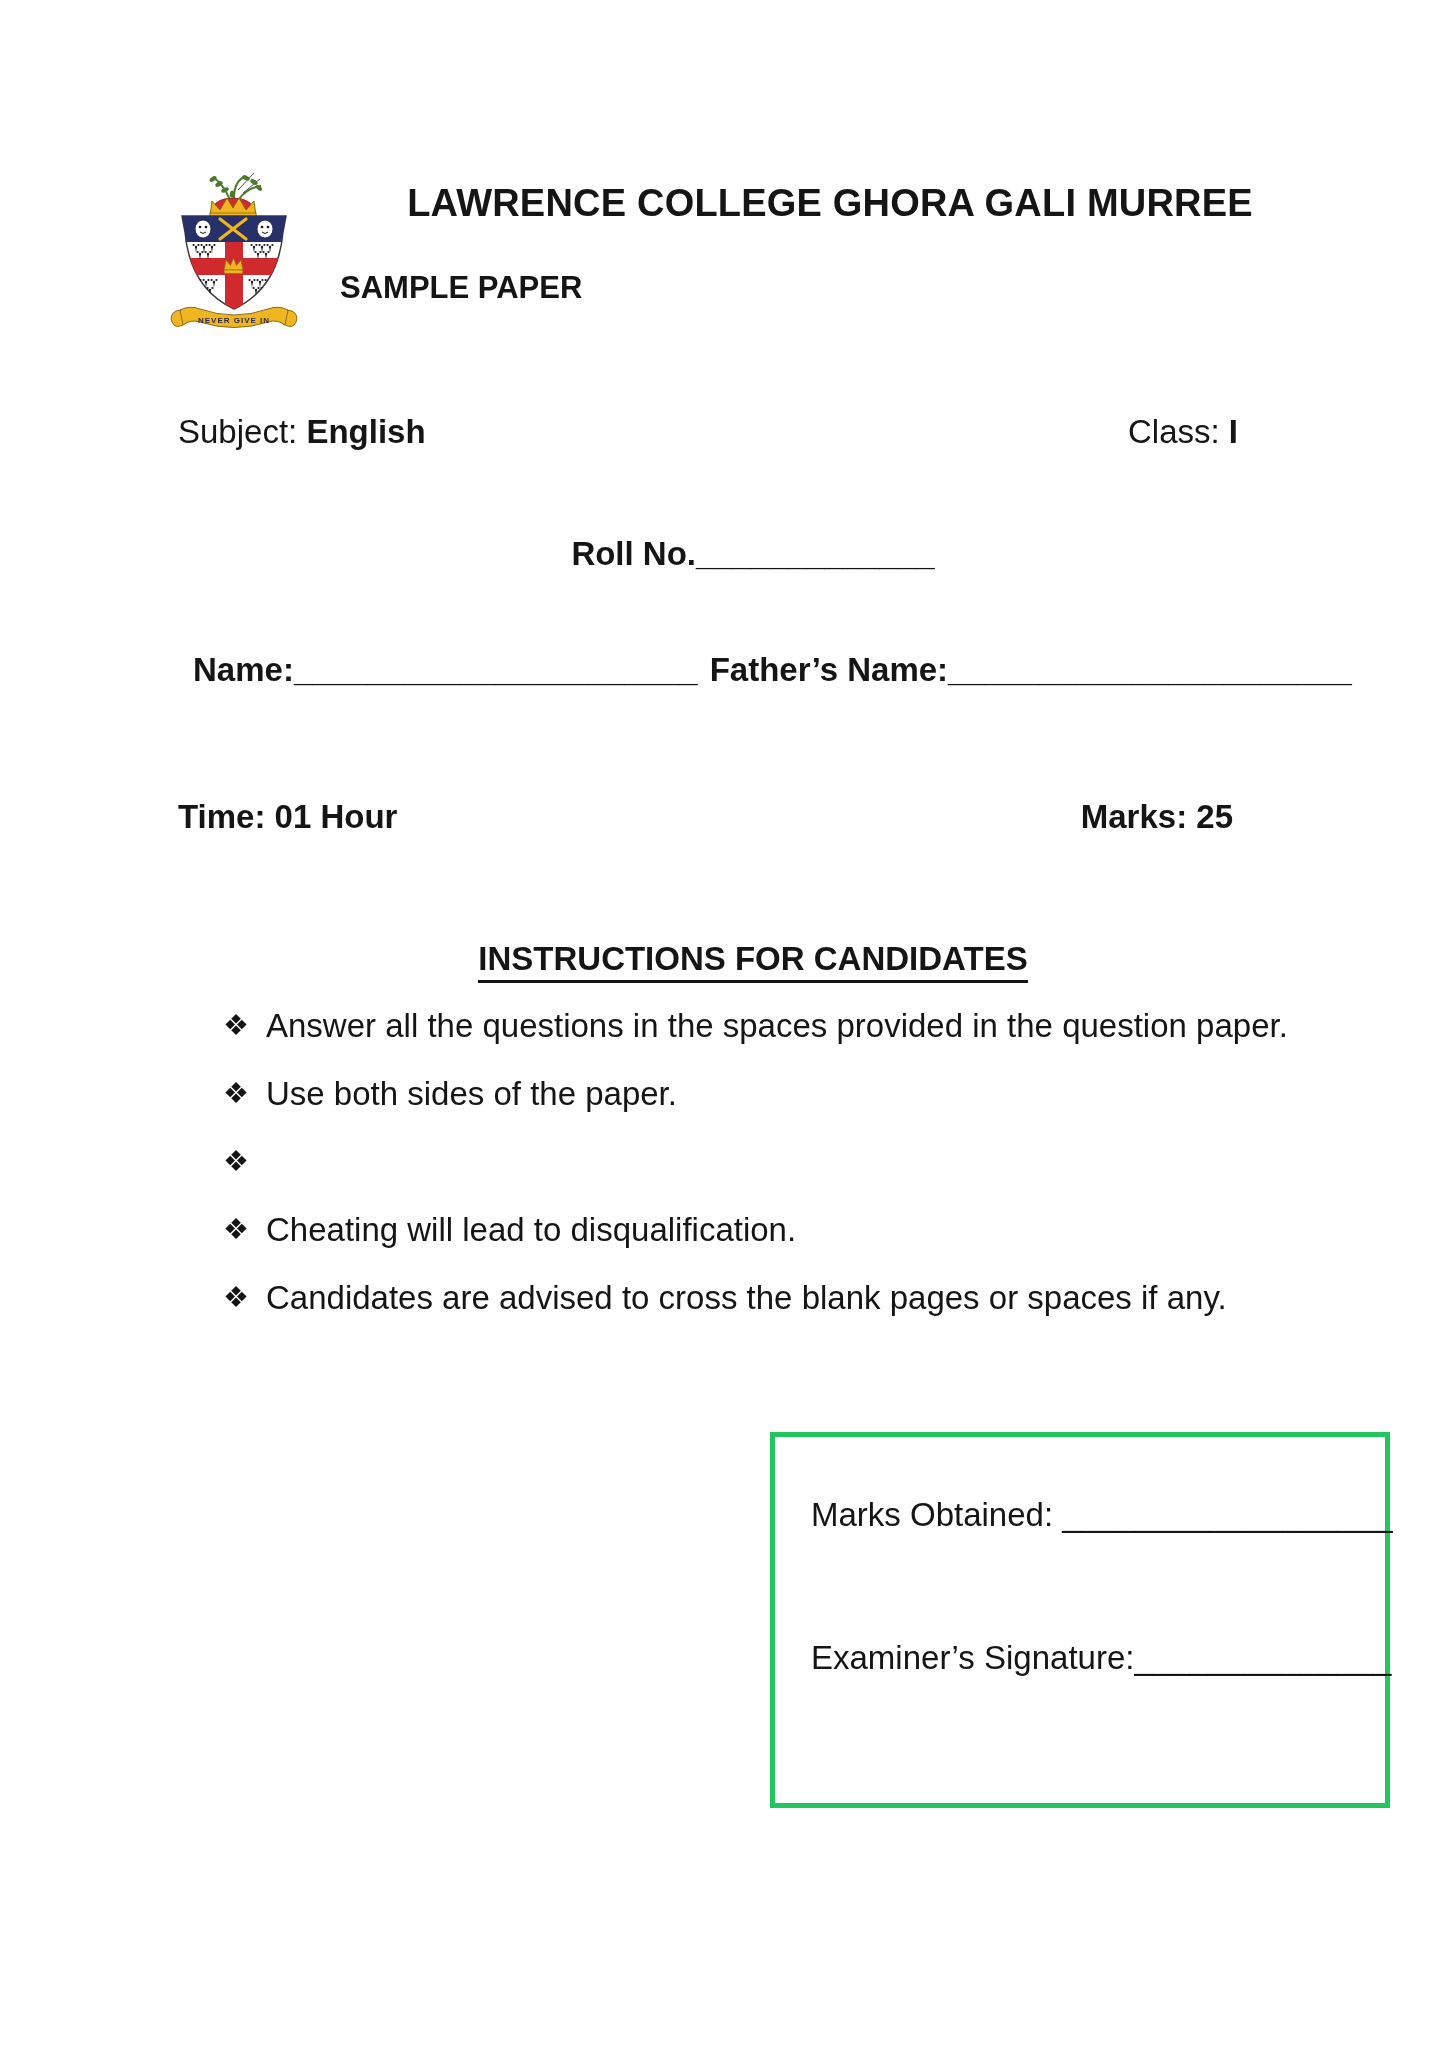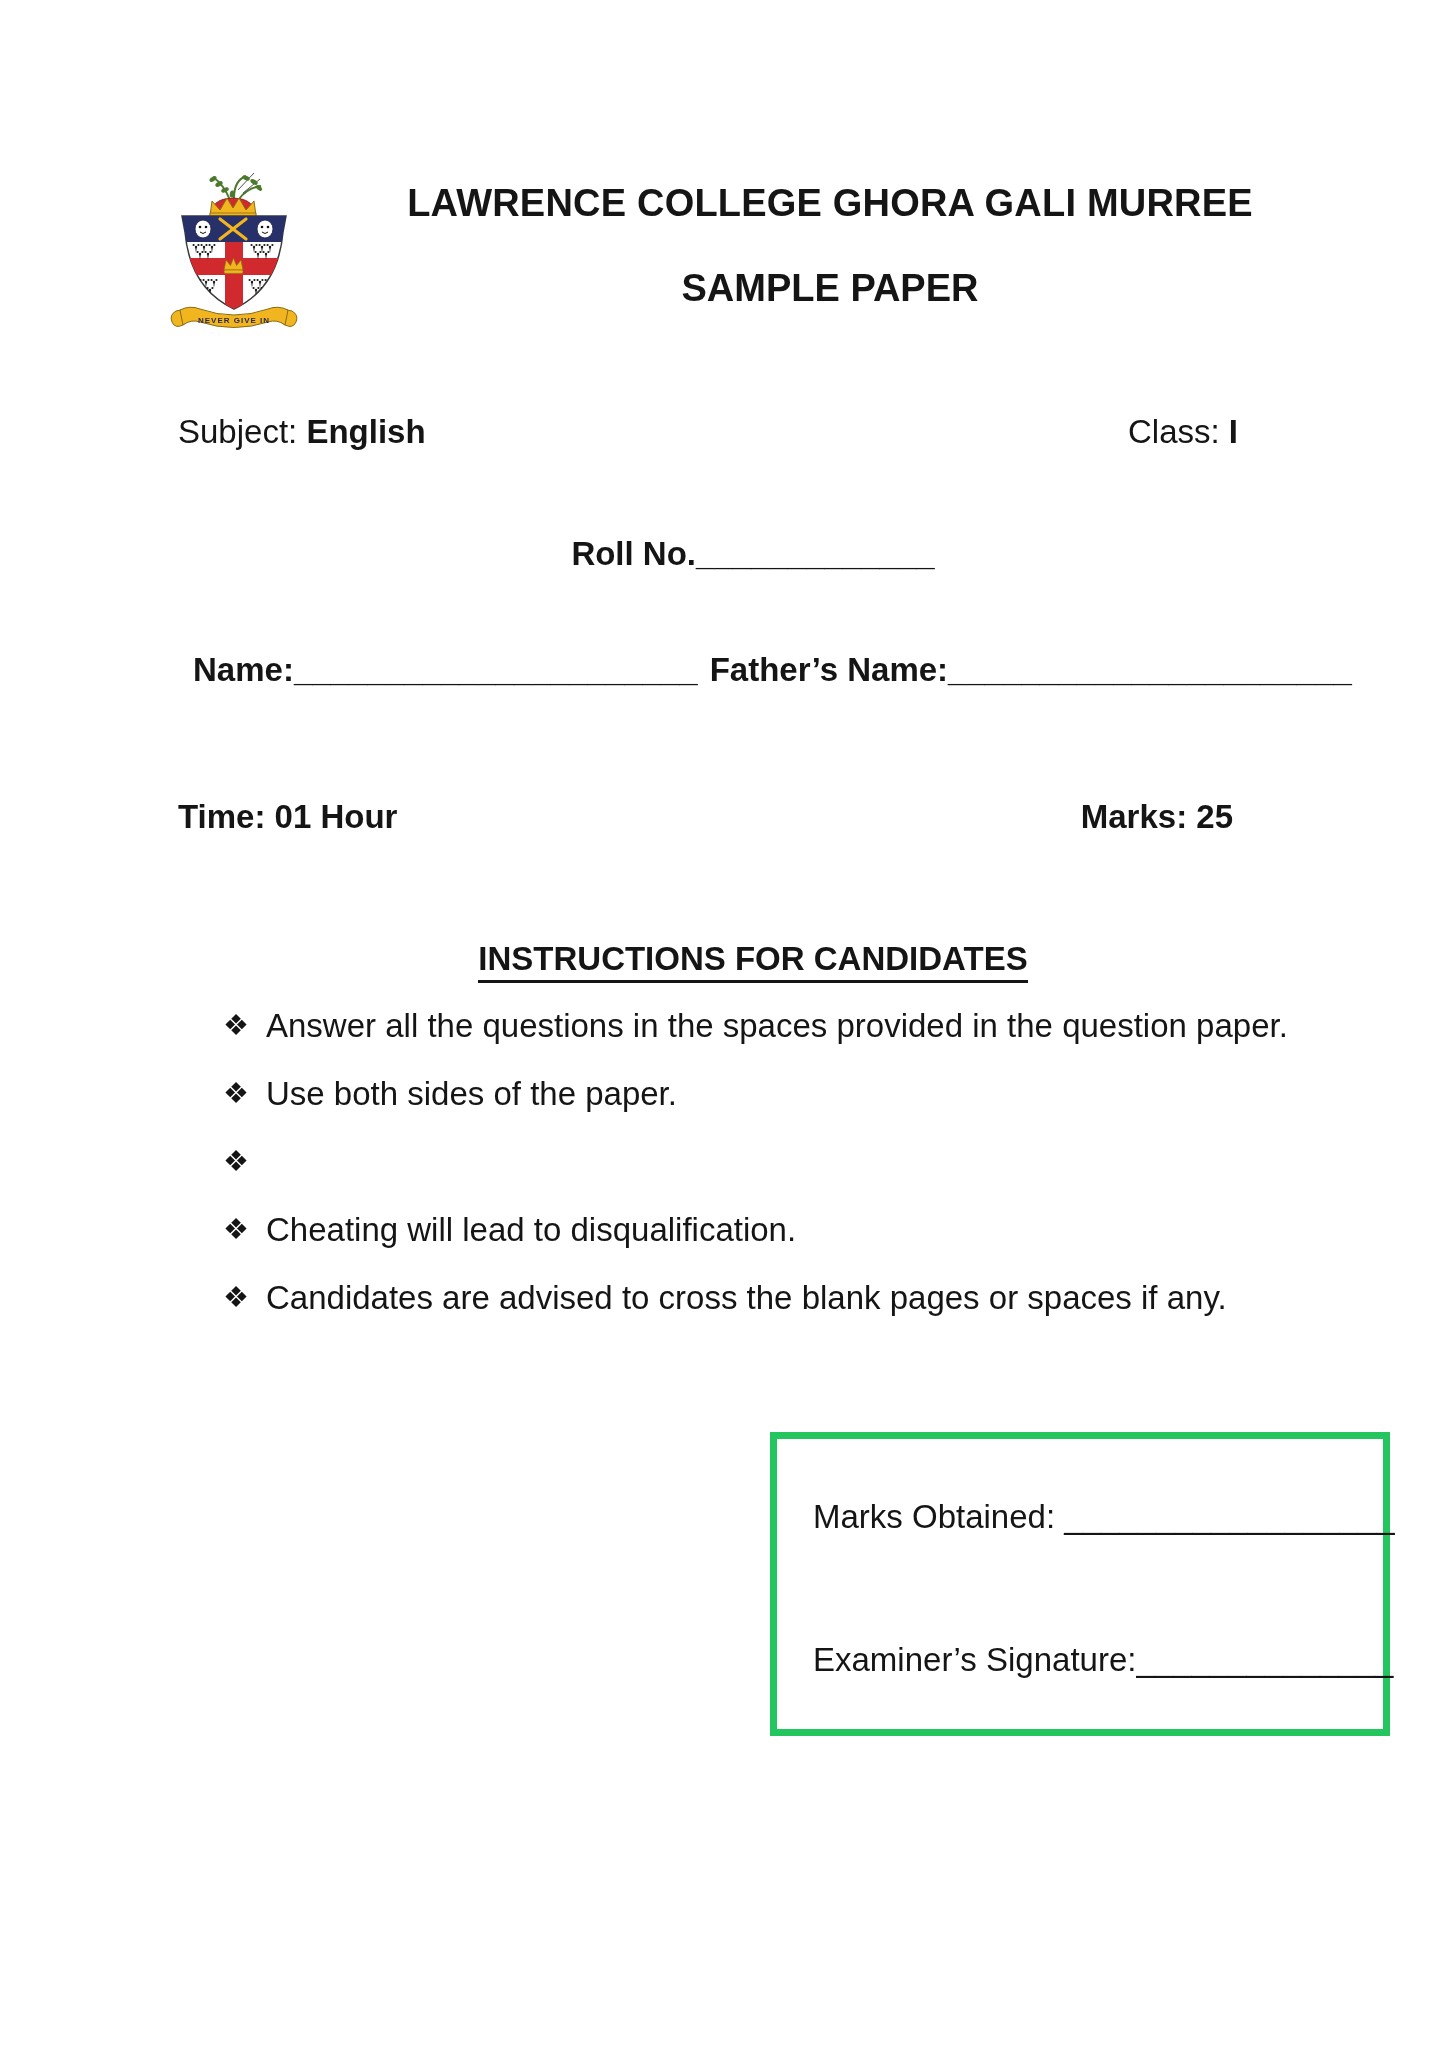--- a/index.html
+++ b/index.html
@@ -18,39 +18,39 @@
   }
   .page{position:relative;width:1448px;height:2048px;background:#ffffff;overflow:hidden;}
   .abs{position:absolute;}
   .bold{font-weight:700;}
 
   #crest{left:166px;top:170px;width:136px;height:174px;}
   #crest svg{width:100%;height:100%;display:block;}
 
   #title1{left:340px;top:181px;width:980px;text-align:center;
           font-size:38px;font-weight:700;line-height:44px;letter-spacing:0.2px;}
-  #title2{left:340px;top:266px;width:980px;text-align:center;
-          font-size:38px;font-weight:700;line-height:44px;}
+  #title2{left:340px;top:266px;width:980px;text-align:left;
+          font-size:31px;font-weight:700;line-height:44px;}
 
   .bodytext{font-size:33px;line-height:40px;}
 
   #subject-row{left:178px;top:412px;width:1060px;display:flex;justify-content:space-between;}
   #roll-row{left:178px;top:498px;width:1150px;text-align:center;font-weight:700;margin-top:36px;}
   #name-row{left:178px;top:650px;font-weight:700;white-space:nowrap;margin-left:15px;}
   #name-row .father-label{margin-left:12px;}
   #time-row{left:178px;top:797px;width:1055px;display:flex;justify-content:space-between;font-weight:700;}
 
   #instr-title-wrap{left:178px;top:939px;width:1150px;text-align:center;}
   #instr-title-wrap span{font-weight:700;border-bottom:3px solid var(--ink);padding-bottom:3px;}
 
   #instr-list{left:223px;top:1006px;width:1130px;list-style:none;margin:0;padding:0;}
   #instr-list li{display:flex;align-items:flex-start;gap:17px;margin-bottom:29px;line-height:39px;}
   #instr-list .bullet{font-size:29px;line-height:39px;flex:0 0 auto;}
 
-  #marks-box{left:770px;top:1432px;width:620px;height:304px;border:7px solid #22c55e;background:#fff;}
+  #marks-box{left:770px;top:1432px;width:620px;height:376px;border:5px solid #22c55e;background:#fff;}
   #marks-line{position:absolute;left:36px;top:58px;white-space:nowrap;}
   #examiner-line{position:absolute;left:36px;top:201px;white-space:nowrap;}
 </style>
 </head>
 <body>
 
 <div class="page">
 
   <div class="abs" id="crest">
     <svg viewBox="0 0 136 174">

